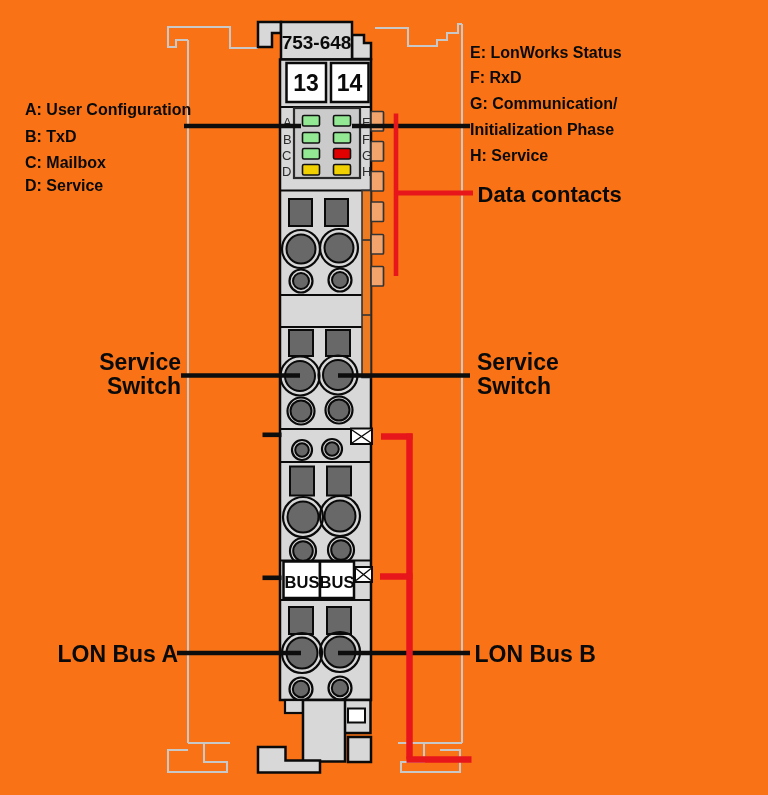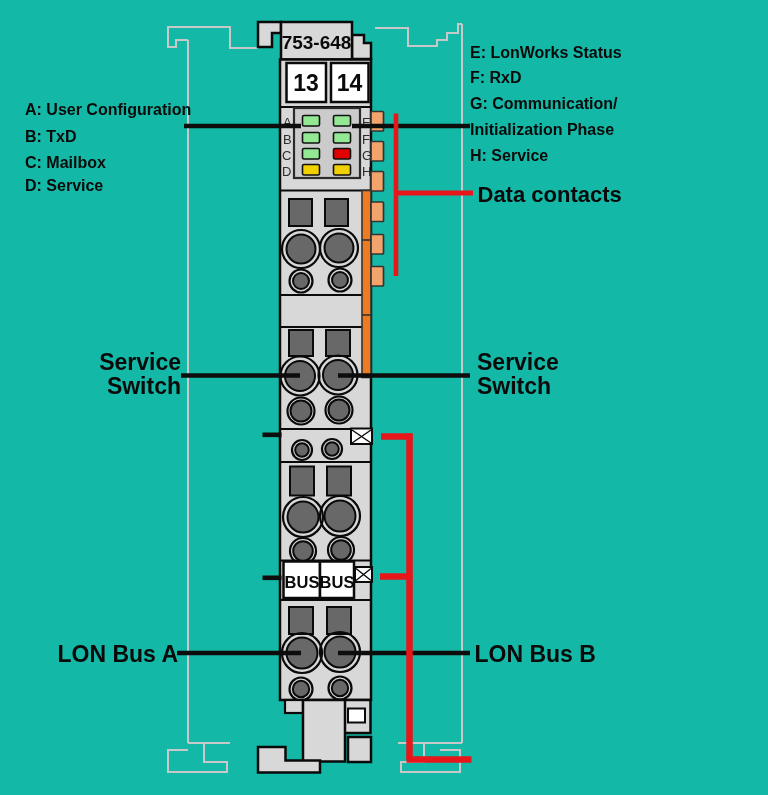--- a/index.html
+++ b/index.html
@@ -1,16 +1,16 @@
 <!DOCTYPE html>
 <html style="--body: #d8d8d8; --panel: #cbcbcb; --slot: #686868; --ghost: #c8c8c8; --ink: #0a0a0a; --white: #ffffff; --orange_strip: #ed7b21; --orange_tab: #f3a46c; --led_green: #93e893; --led_red: #e00000; --led_yellow: #f0d000; --callout_red: #e6161b;"><head>
 <meta charset="utf-8">
 <style>
   html,body{margin:0;padding:0;background:#ffffff;}
-  .stage{width:768px;height:795px;position:relative;background:#14b8a6;overflow:hidden;}
+  .stage{width:768px;height:795px;position:relative;background:#f97316;overflow:hidden;}
   svg text{font-family:"Liberation Sans", sans-serif;fill:#0a0a0a;}
   .t-led{font-size:13px;font-weight:400;fill:#2b2b2b;}
   .t-legend{font-size:16px;font-weight:bold;}
   .t-big{font-size:23px;font-weight:bold;}
   .t-dc{font-size:22px;font-weight:bold;}
   .t-part{font-size:19px;font-weight:bold;}
   .t-num{font-size:23px;font-weight:bold;}
   .t-bus{font-size:16.5px;font-weight:bold;}
   .ghost{stroke:var(--ghost);stroke-width:2;fill:none;}
   .f-body{fill:var(--body);}

